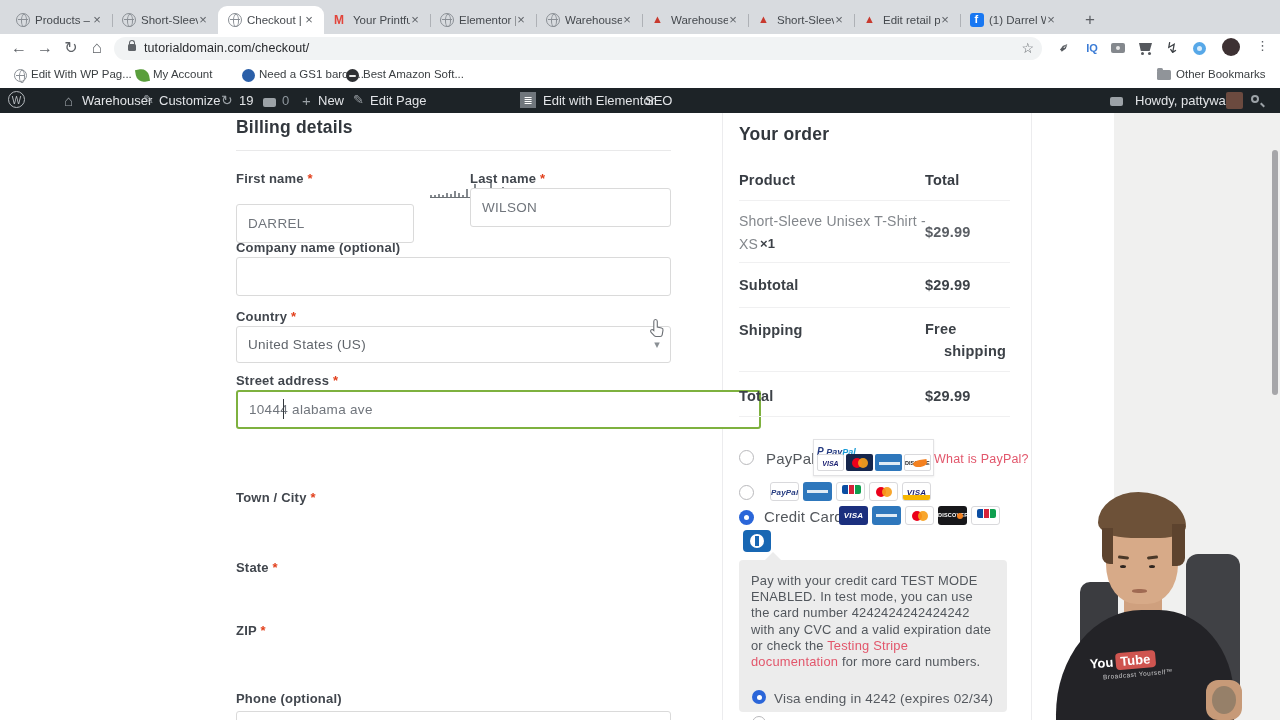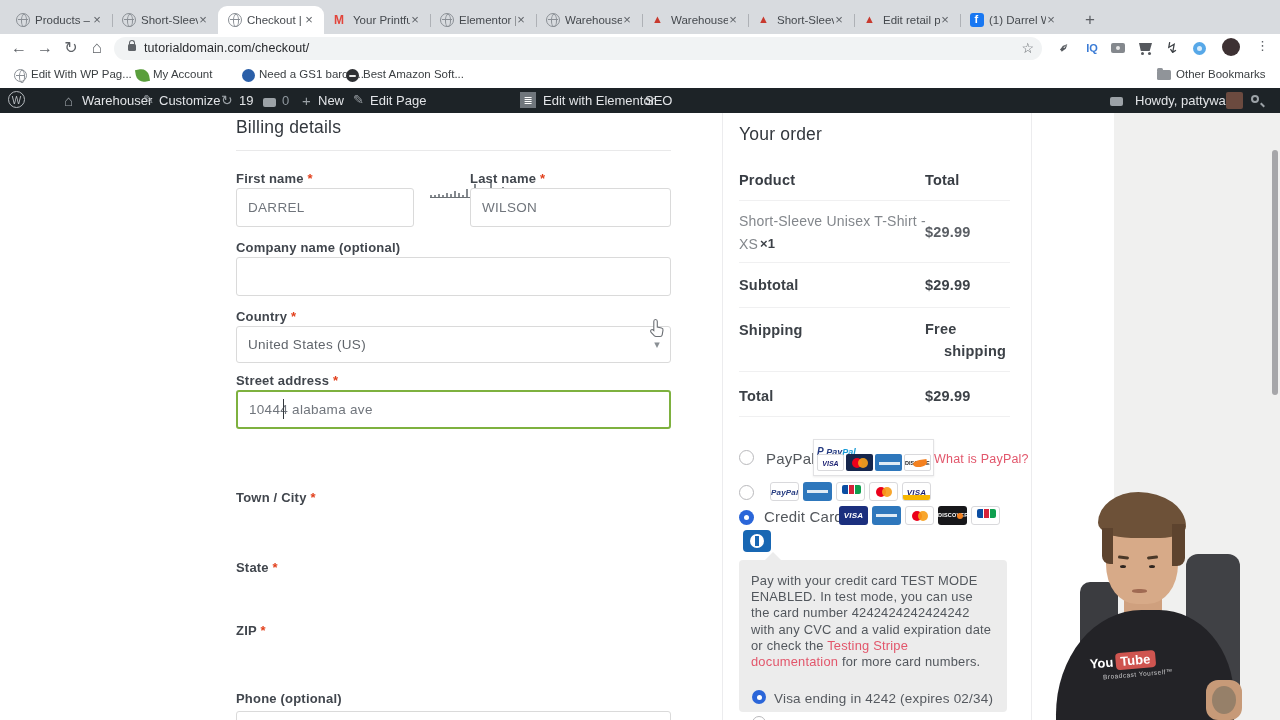--- a/index.html
+++ b/index.html
@@ -81,21 +81,21 @@
   .ab-muted { color:#8f979e; }
   .searchic { position:absolute; left:1251px; top:7px; width:8px; height:8px; border:2px solid #9ca2a7; border-radius:50%; }
   .searchic::before { content:""; position:absolute; left:7px; top:7px; width:5px; height:2px; background:#9ca2a7; transform:rotate(45deg); }
   .ab-avatar { position:absolute; left:1226px; top:4px; width:17px; height:17px; background:#6b4a3f; border-radius:2px; }
 
   
   .graypanel { position:absolute; left:1114px; top:113px; width:166px; height:607px; background:#f0f0ef; }
   .cardborder { position:absolute; top:113px; width:1px; height:607px; background:#ececee; }
   .scrollthumb { position:absolute; left:1272px; top:150px; width:6px; height:245px; background:#a6a6a9; border-radius:3px; }
 
-  .h2 { position:absolute; font-size:17.5px; font-weight:normal; color:#32373d; letter-spacing:.2px; }
+  .h2 { position:absolute; font-size:17.5px; font-weight:bold; color:#32373d; letter-spacing:.2px; }
   .hr { position:absolute; height:1px; background:#f0f0f1; }
   .lbl { position:absolute; font-size:13px; font-weight:bold; color:#41464d; letter-spacing:.2px; }
   .req { color:#e2401c; font-weight:bold; }
   .inp { position:absolute; height:39px; background:#fff; border:1px solid #dadada; border-radius:3px; font-family:"Liberation Sans","DejaVu Sans",sans-serif; font-size:13.5px; color:#70757c; padding:0 11px; letter-spacing:.3px; outline:none; }
   .inp::placeholder { color:#a2a6ab; }
   .inp.focus { border:2px solid #7eb13f; }
   .sel { position:absolute; height:37px; background:#fff; border:1px solid #dadada; border-radius:3px; font-size:13.5px; color:#60656b; line-height:35px; padding:0 11px; letter-spacing:.3px; }
   .sel .arrow { position:absolute; right:10px; top:0; color:#8a8f94; font-size:11px; }
   .sel .arrow::before { content:"▾"; }
   .caret { position:absolute; width:1px; height:20px; background:#33383d; }
@@ -316,35 +316,35 @@
   </div>
 
   <div class="graypanel"></div>
   <div class="cardborder" style="left:722px"></div>
   <div class="cardborder" style="left:1031px"></div>
 
   <div class="h2" style="left:236px; top:117px">Billing details</div>
   <div class="hr" style="left:236px; top:150px; width:435px; background:#e9e9ea"></div>
 
   <div class="lbl" style="left:236px; top:171px"><span>First name</span> <span class="req">*</span></div>
-  <input class="inp" style="left: 236px; top: 188px; width: 178px;" value="DARREL">
+  <input class="inp" style="left: 236px; top: 204px; width: 178px;" value="DARREL">
   <div class="lbl" style="left:470px; top:171px"><span>Last name</span> <span class="req">*</span></div>
   <input class="inp" style="left: 470px; top: 188px; width: 201px;" value="WILSON">
 
   <div class="lbl" style="left:236px; top:240px">Company name (optional)</div>
   <input class="inp" style="left: 236px; top: 257px; width: 435px;">
 
   <div class="lbl" style="left:236px; top:309px"><span>Country</span> <span class="req">*</span></div>
   <div class="sel" style="left:236px; top:326px; width:435px">
     <span>United States (US)</span>
     <span class="arrow"></span>
   </div>
 
   <div class="lbl" style="left:236px; top:373px"><span>Street address</span> <span class="req">*</span></div>
-  <input class="inp focus" style="left: 236px; top: 390px; width: 435px;" value="10444 alabama ave">
+  <input class="inp focus" style="left: 236px; top: 390px; width: 525px;" value="10444 alabama ave">
   <div class="caret" style="left:283px; top:399px"></div>
 
 
   <div class="lbl" style="left:236px; top:490px"><span>Town / City</span> <span class="req">*</span></div>
 
   <div class="lbl" style="left:236px; top:560px"><span>State</span> <span class="req">*</span></div>
 
   <div class="lbl" style="left:236px; top:623px"><span>ZIP</span> <span class="req">*</span></div>
 
   <div class="lbl" style="left:236px; top:691px">Phone (optional)</div>

